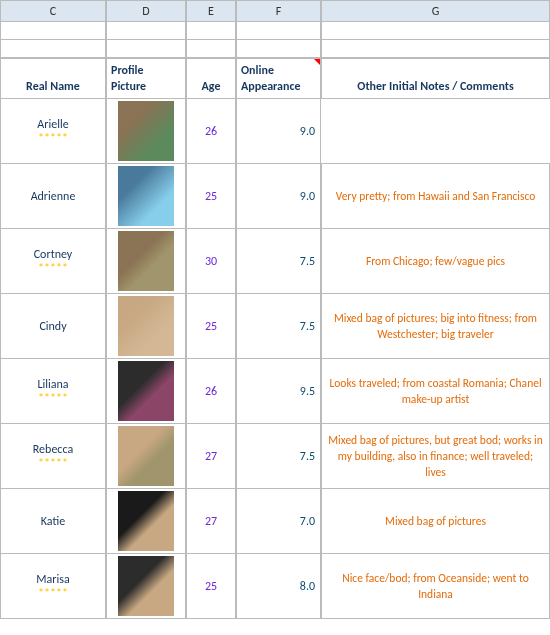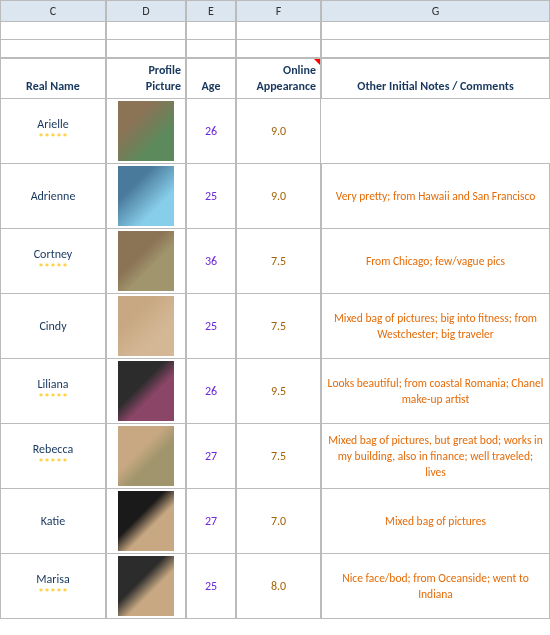--- a/index.html
+++ b/index.html
@@ -45,21 +45,21 @@
       background: #fff;
     }
 
     
     .field-headers {
       display: grid;
       grid-template-columns: 106px 80px 50px 85px 229px;
     }
     .field-header-cell {
       border: 1px solid #bbb;
-      text-align: right;
+      text-align: left;
       padding: 4px 4px;
       font-weight: bold;
       font-size: 12px;
       color: #17375e;
       line-height: 1.3;
       display: flex;
       align-items: flex-end;
       justify-content: center;
     }
 
@@ -81,21 +81,22 @@
     }
     .name-cell {
       color: #17375e;
       font-size: 12px;
       flex-direction: column;
     }
     .age-cell {
       color: #6d28d9;
     }
     .score-cell {
-      color: #a16207;
+      color: #0c4a6e;
+      justify-content: flex-end;
     }
     .notes-cell {
       color: #e46c0a;
       font-size: 11.5px;
       line-height: 1.4;
     }
     .photo-cell {
       padding: 2px;
     }
     .photo-placeholder {
@@ -212,21 +213,21 @@
   </div>
       <div class="data-row">
     <div class="data-cell name-cell">
       <span>Cortney </span>
           <span class="stars">*****</span>
     </div>
     <div class="data-cell photo-cell">
       <div class="photo-placeholder photo-cortney"></div>
     </div>
     <div class="data-cell age-cell">
-      <span>36</span>
+      <span>30</span>
     </div>
     <div class="data-cell score-cell">
       <span>7.5</span>
     </div>
     <div class="data-cell notes-cell">
       <span>From Chicago; few/vague pics</span>
     </div>
   </div>
       <div class="data-row">
     <div class="data-cell name-cell">
@@ -253,21 +254,21 @@
     <div class="data-cell photo-cell">
       <div class="photo-placeholder photo-liliana"></div>
     </div>
     <div class="data-cell age-cell">
       <span>26</span>
     </div>
     <div class="data-cell score-cell">
       <span>9.5</span>
     </div>
     <div class="data-cell notes-cell">
-      <span>Looks beautiful; from coastal Romania; Chanel make-up artist</span>
+      <span>Looks traveled; from coastal Romania; Chanel make-up artist</span>
     </div>
   </div>
       <div class="data-row">
     <div class="data-cell name-cell">
       <span>Rebecca </span>
           <span class="stars">*****</span>
     </div>
     <div class="data-cell photo-cell">
       <div class="photo-placeholder photo-rebecca"></div>
     </div>

